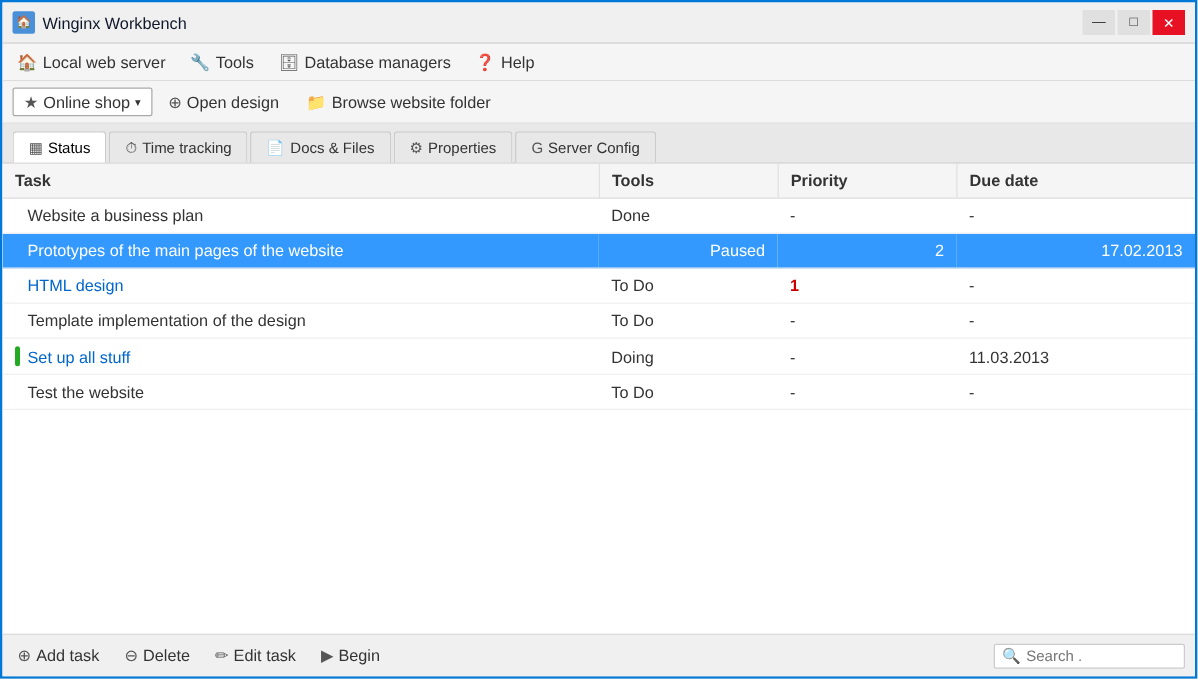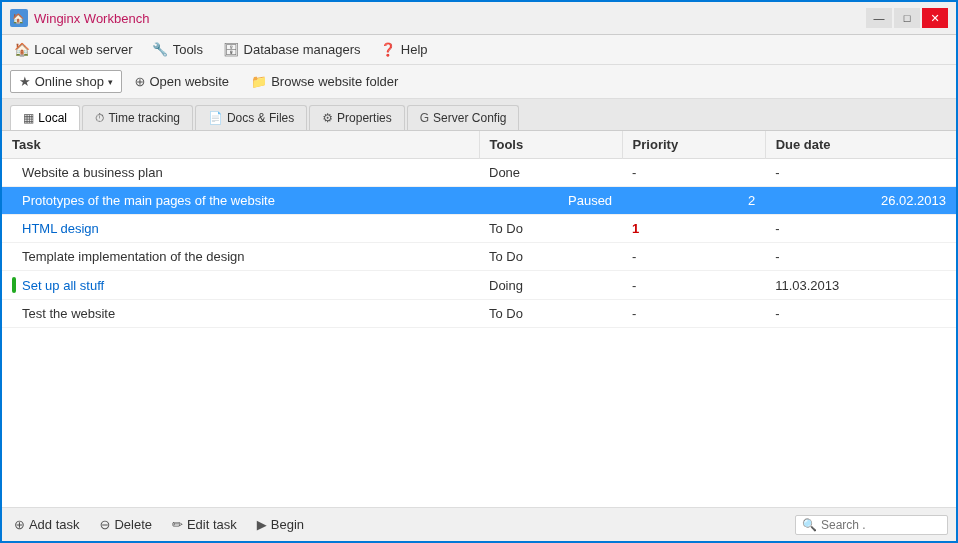--- a/index.html
+++ b/index.html
@@ -39,21 +39,21 @@
       background: #4a90d9;
       border-radius: 2px;
       display: flex;
       align-items: center;
       justify-content: center;
       color: white;
       font-size: 10px;
     }
     .title-text {
       font-size: 13px;
-      color: #be185d;
+      color: #0f172a;
     }
     .window-controls {
       display: flex;
       gap: 2px;
     }
     .win-btn {
       width: 26px;
       height: 20px;
       border: none;
       background: #e0e0e0;
@@ -292,32 +292,32 @@
   </div>
 
   <div class="toolbar">
     <div class="toolbar-btn active">
       <span class="icon">★</span>
       <span>Online shop</span>
       <span class="dropdown-arrow">▾</span>
     </div>
     <div class="toolbar-btn">
       <span class="icon">⊕</span>
-      <span>Open website</span>
+      <span>Open design</span>
     </div>
     <div class="toolbar-btn">
       <span class="icon">📁</span>
       <span>Browse website folder</span>
     </div>
   </div>
 
   <div class="tabs-bar">
     <div class="tab active">
       <span class="tab-icon">▦</span>
-      <span>Local</span>
+      <span>Status</span>
     </div>
     <div class="tab">
       <span class="tab-icon">⏱</span>
       <span>Time tracking</span>
     </div>
     <div class="tab">
       <span class="tab-icon">📄</span>
       <span>Docs &amp; Files</span>
     </div>
     <div class="tab">
@@ -355,21 +355,21 @@
             </tr>
             <tr class="row-selected">
               <td class="col-task">
                 <div class="task-indicator">
                   <div style="width: 4px;"></div>
                   <span>Prototypes of the main pages of the website</span>
                 </div>
               </td>
               <td class="col-status">Paused</td>
               <td class="col-priority">2</td>
-              <td class="col-due">26.02.2013</td>
+              <td class="col-due">17.02.2013</td>
             </tr>
             <tr>
               <td class="col-task">
                 <div class="task-indicator">
                   <div style="width: 4px;"></div>
                   <span class="task-link">HTML design</span>
                 </div>
               </td>
               <td class="col-status">To Do</td>
               <td class="col-priority priority-red">1</td>

